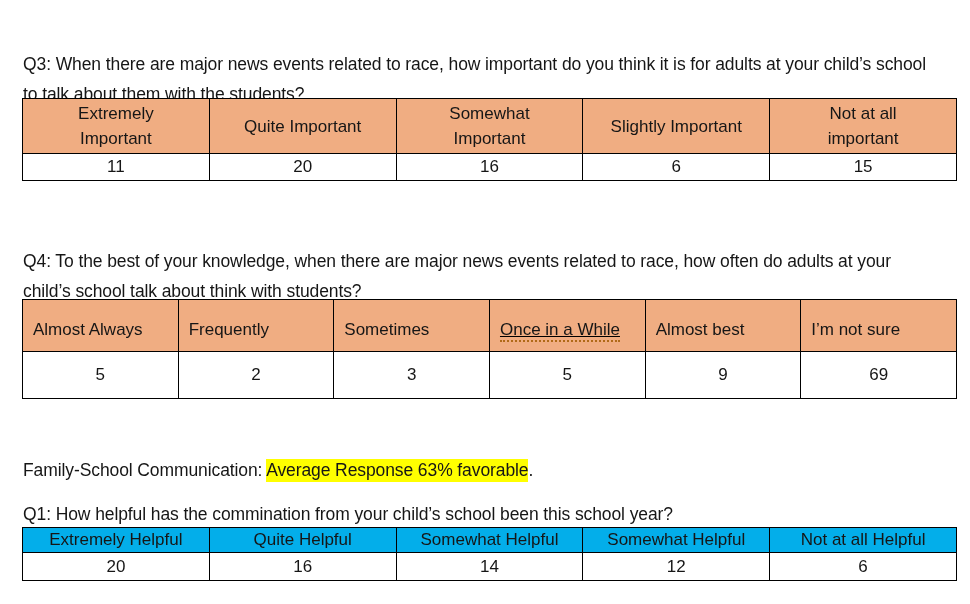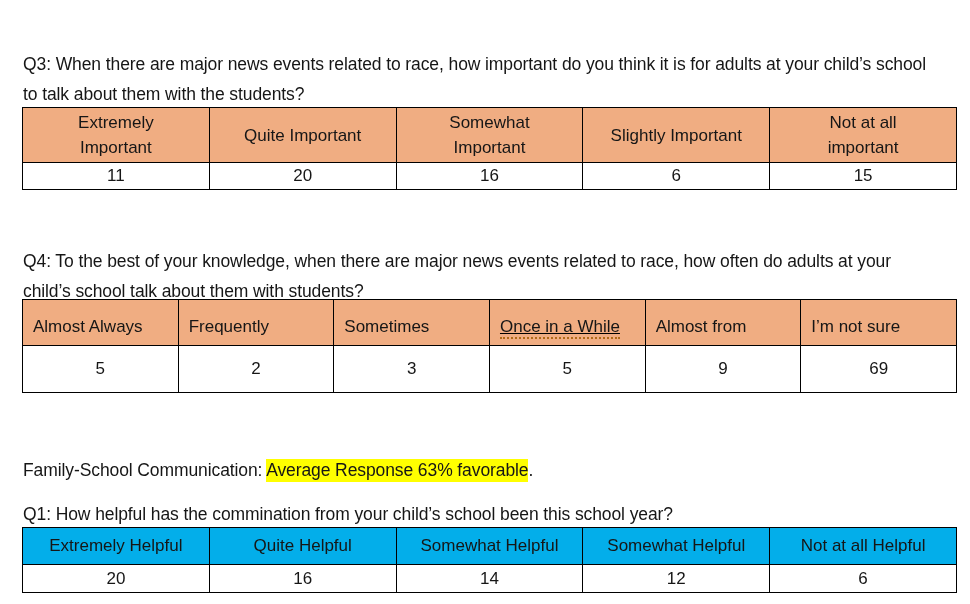--- a/index.html
+++ b/index.html
@@ -64,60 +64,60 @@
   table.survey td {
     border: 1.6px solid #000000;
     font-weight: normal;
     font-size: 17px;
     color: #161616;
     padding: 0;
     box-sizing: border-box;
   }
 
   
-  #table-q3 { top: 107px; }
+  #table-q3 { top: 98px; }
   #table-q3 th {
     background: #f0ad82;
     height: 55px;
     text-align: center;
     line-height: 25px;
     padding: 2px 4px;
   }
   #table-q3 td {
     height: 27px;
     text-align: center;
     vertical-align: middle;
   }
 
   
   #table-q4 { top: 299px; }
   #table-q4 th {
     background: #f0ad82;
-    height: 46px;
+    height: 52px;
     text-align: left;
     padding: 8px 0 0 10px;
     vertical-align: middle;
   }
   #table-q4 td {
     height: 47px;
     text-align: center;
     vertical-align: middle;
   }
   .squiggle {
     text-decoration: underline;
     text-decoration-color: #000000;
     border-bottom: 2px dotted #b06a18;
     padding-bottom: 1px;
   }
 
   
   #table-q1 { top: 527px; }
   #table-q1 th {
     background: #03aeea;
-    height: 37px;
+    height: 25px;
     text-align: center;
     vertical-align: middle;
     padding: 0 2px;
   }
   #table-q1 td {
     height: 28px;
     text-align: center;
     vertical-align: middle;
   }
 </style>
@@ -153,30 +153,30 @@
     <tr>
       <td>11</td>
       <td>20</td>
       <td>16</td>
       <td>6</td>
       <td>15</td>
     </tr>
   </tbody>
     </table>
 
-  <p class="question" id="q4-text">Q4: To the best of your knowledge, when there are major news events related to race, how often do adults at your child’s school talk about them with students?</p>
+  <p class="question" id="q4-text">Q4: To the best of your knowledge, when there are major news events related to race, how often do adults at your child’s school talk about think with students?</p>
 
   <table class="survey" id="table-q4">
     <tbody>
         <tr>
       <th>Almost Always</th>
       <th>Frequently</th>
       <th>Sometimes</th>
       <th><span class="squiggle">Once in a While</span></th>
-      <th>Almost from</th>
+      <th>Almost best</th>
       <th>I’m not sure</th>
     </tr>
     <tr>
       <td>5</td>
       <td>2</td>
       <td>3</td>
       <td>5</td>
       <td>9</td>
       <td>69</td>
     </tr>

